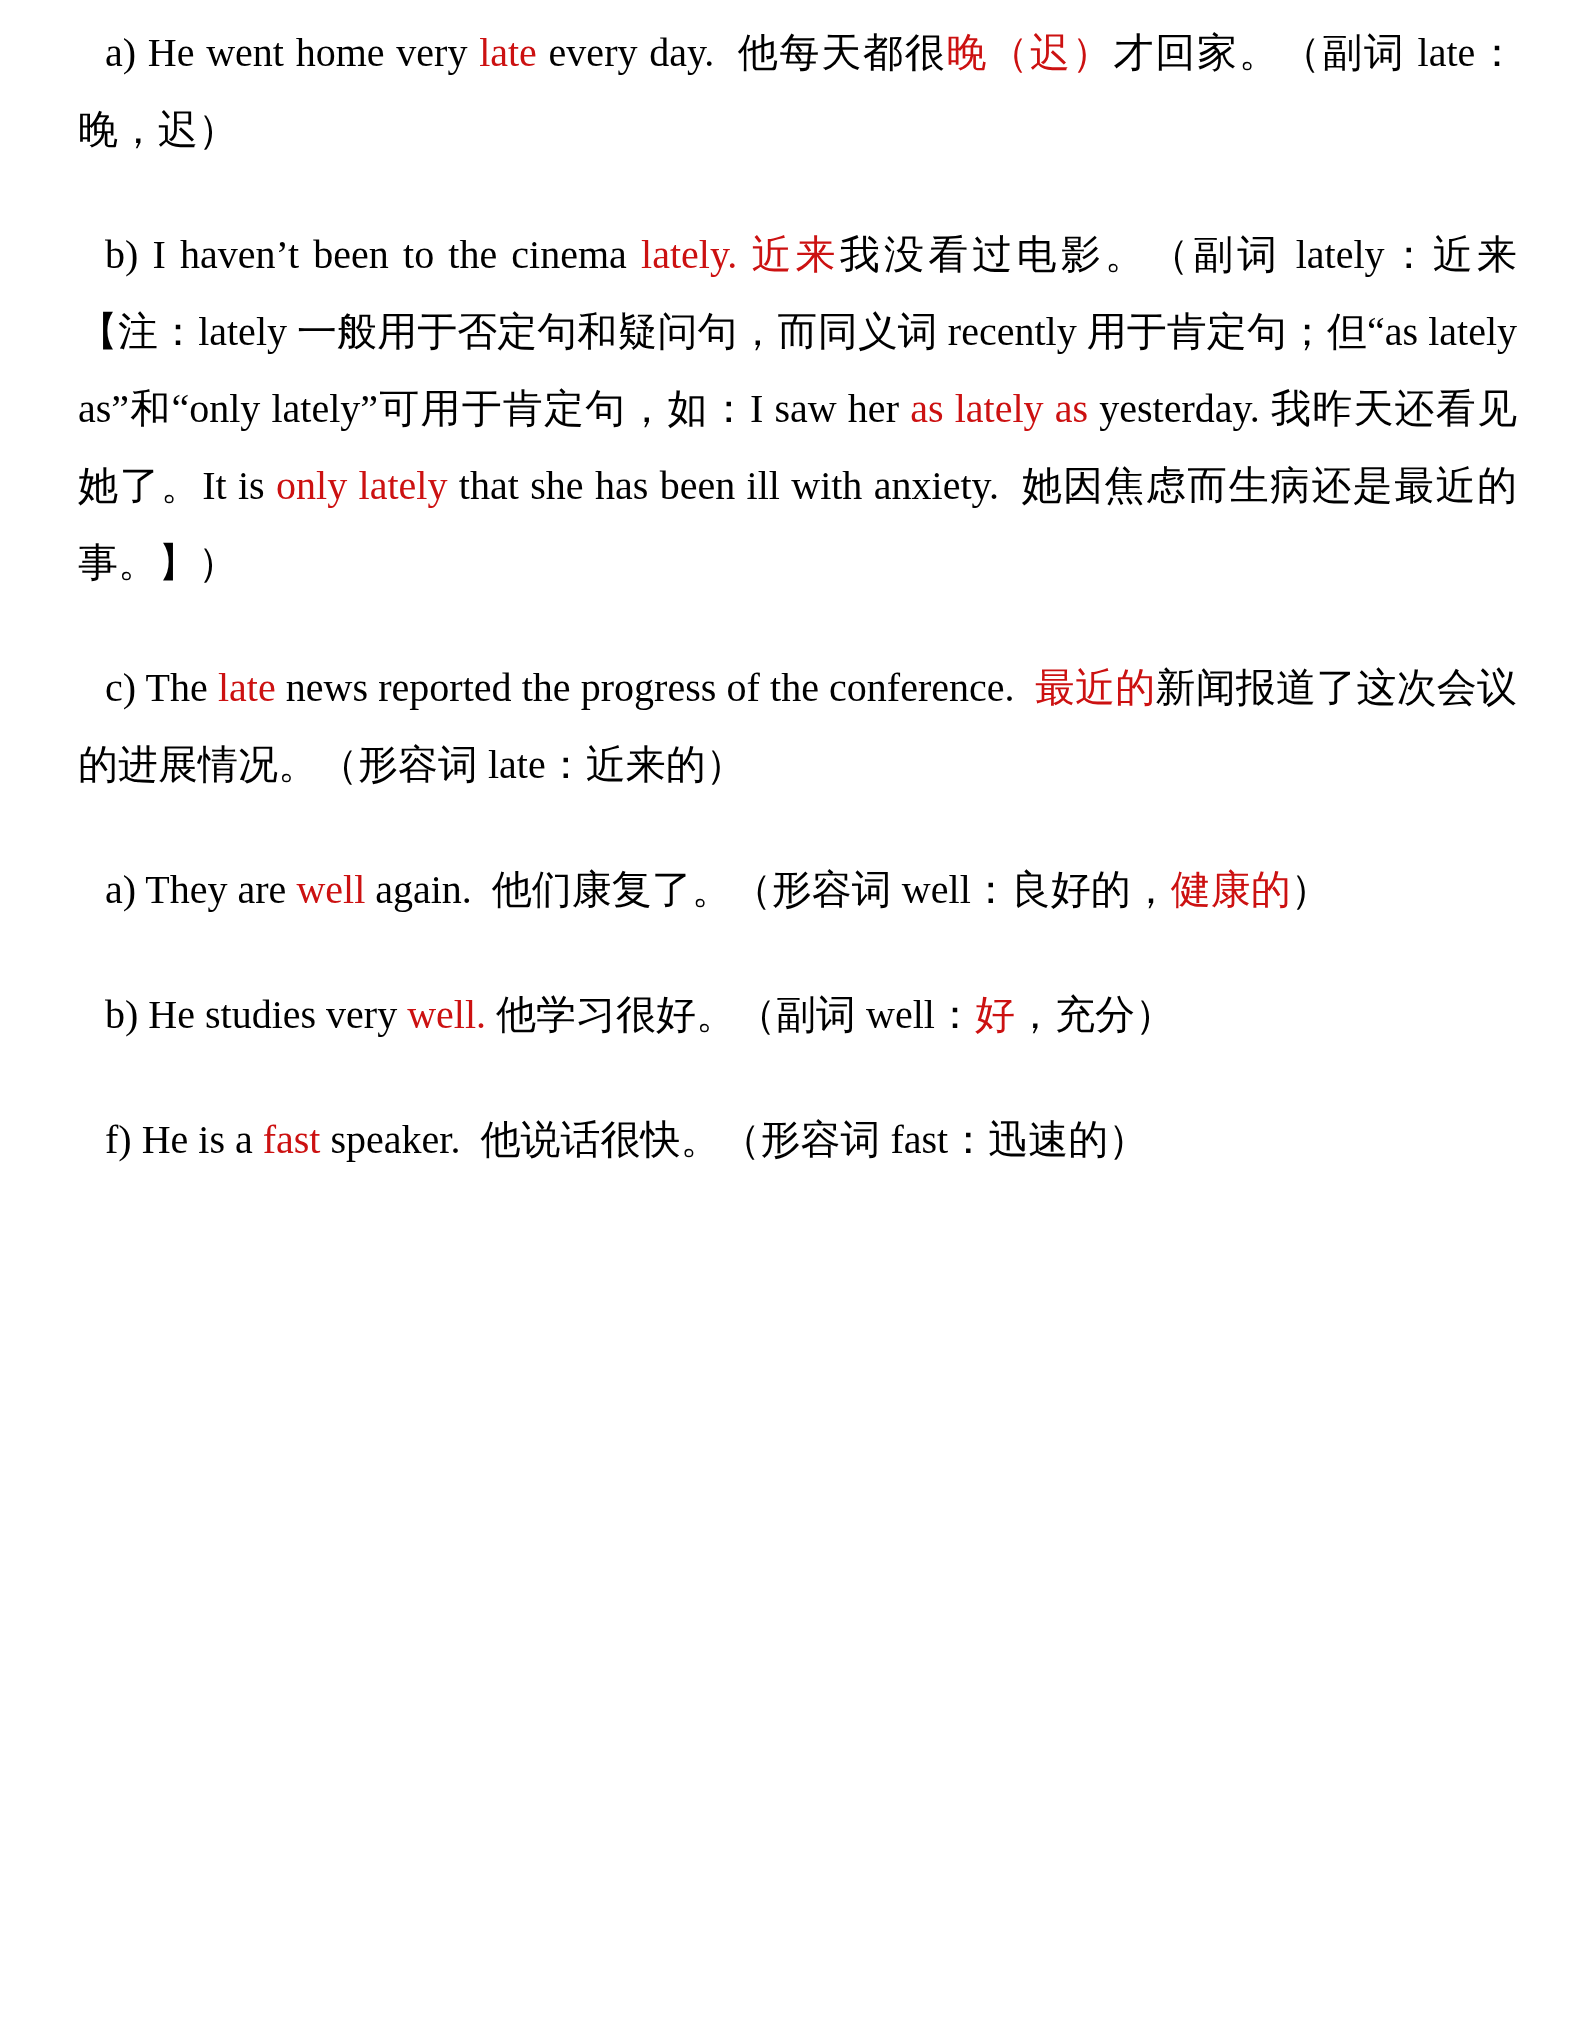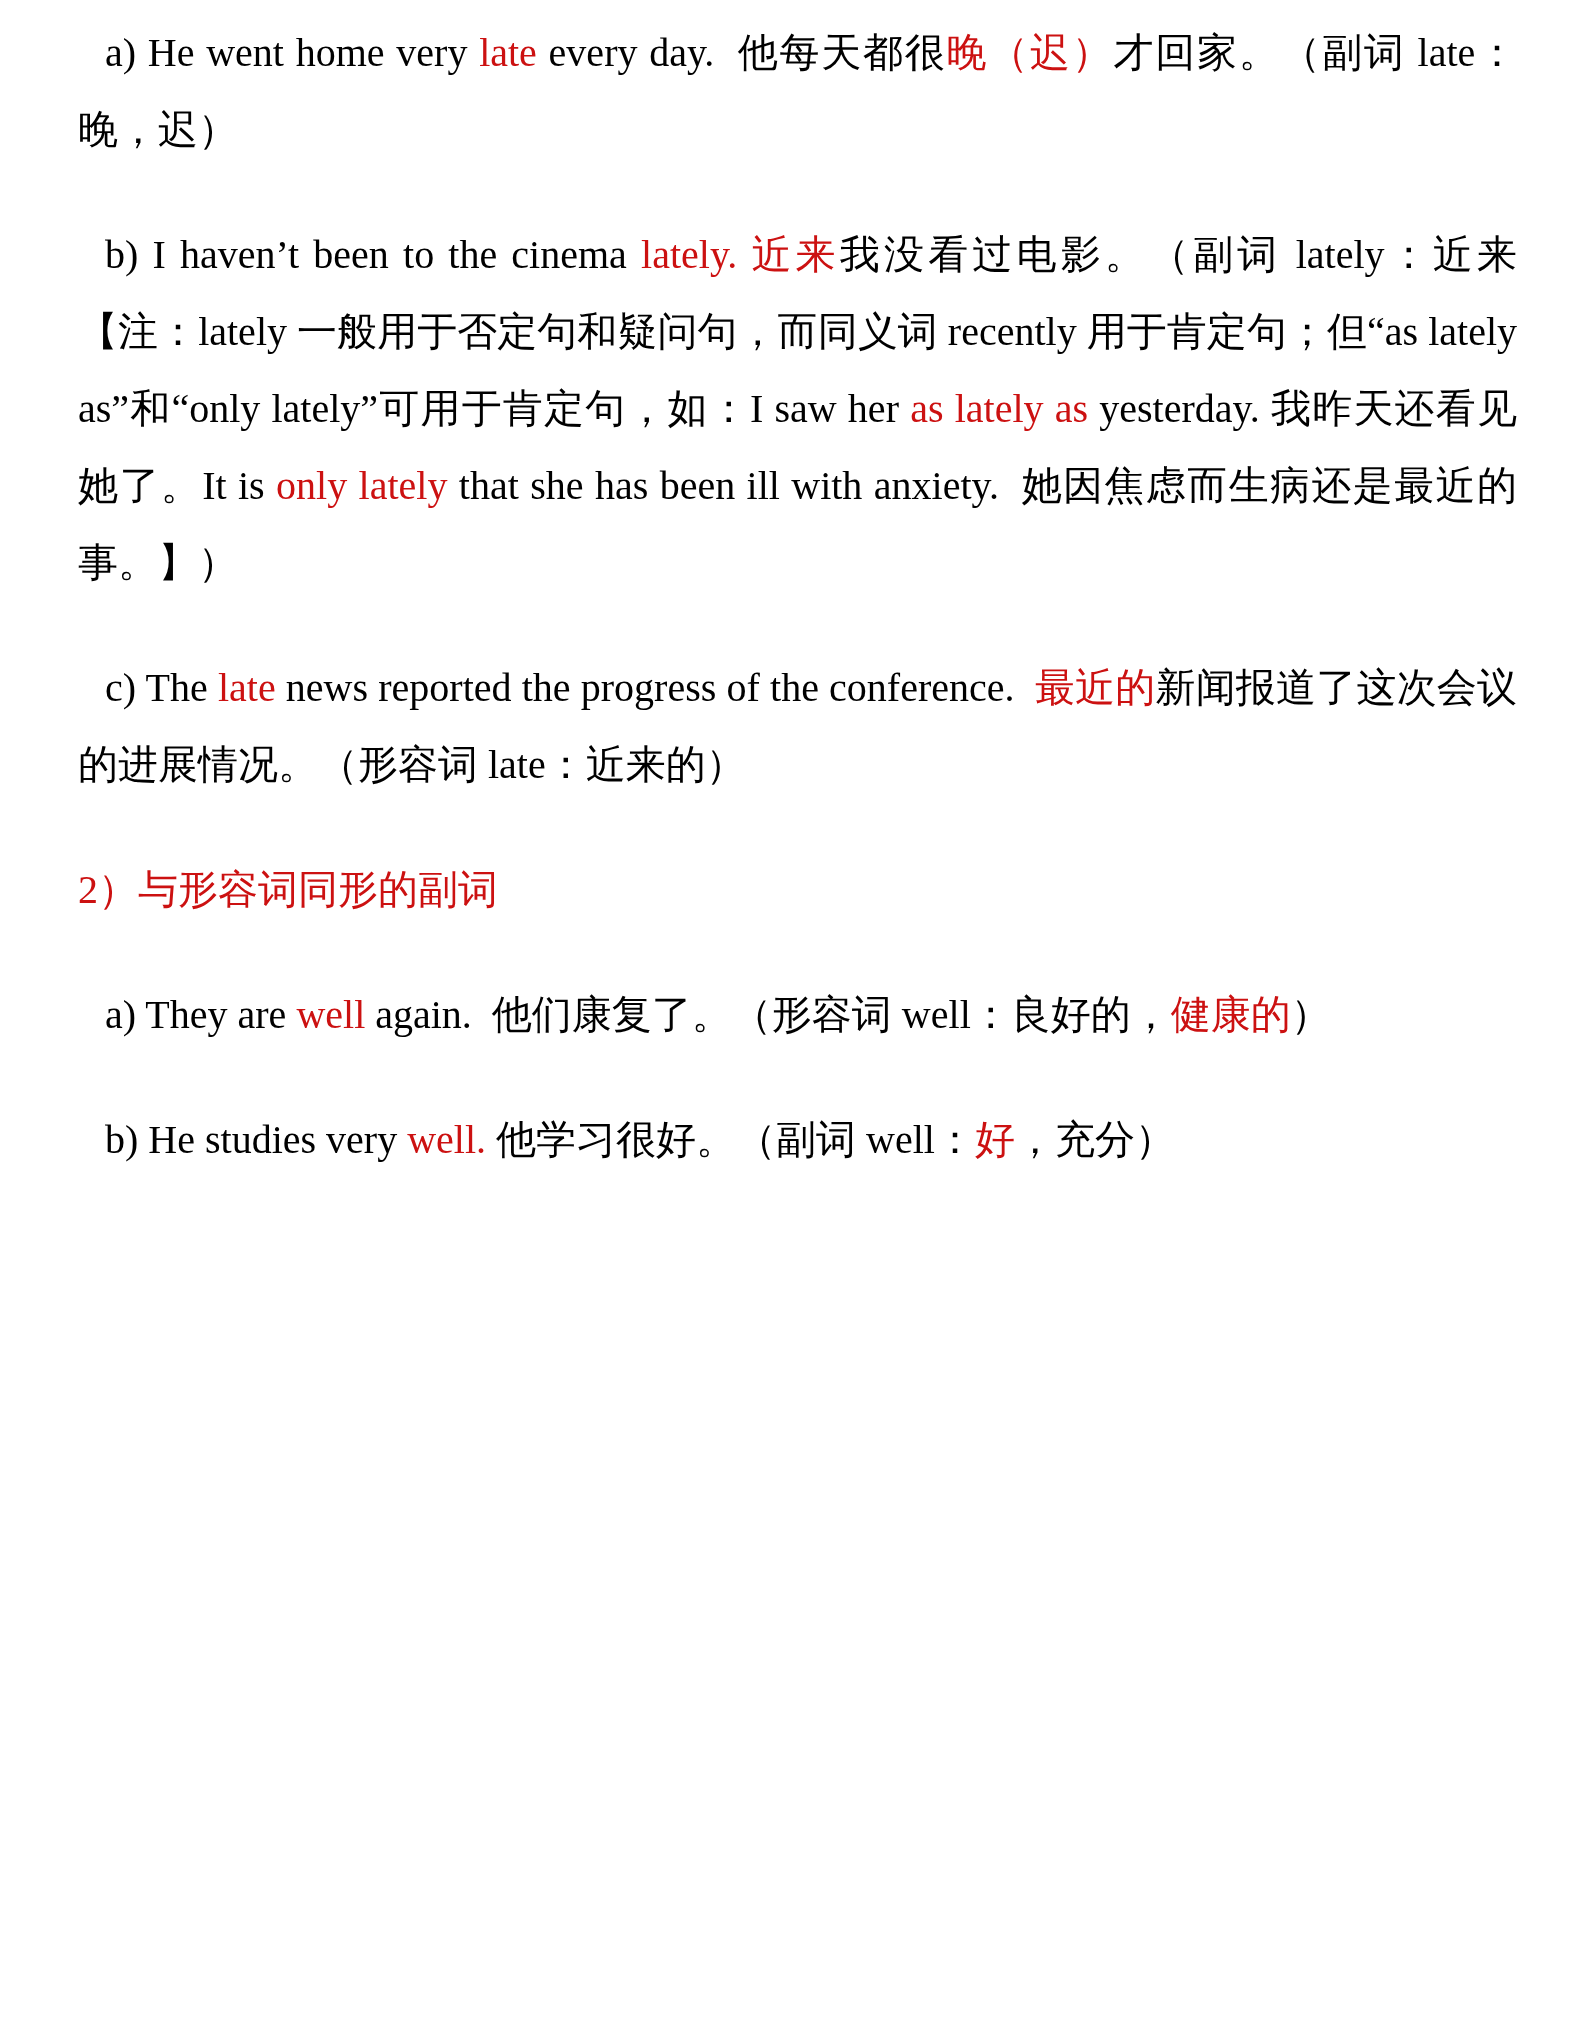--- a/index.html
+++ b/index.html
@@ -42,17 +42,17 @@
   .seg-k { color: var(--ink); }
 </style>
 </head>
 <body>
 
 <div class="page">
   <div class="doc" id="doc">
       <p class="item"><span class="seg-k">a) He went home very </span><span class="seg-r">late</span><span class="seg-k"> every day.  他每天都很</span><span class="seg-r">晚（迟）</span><span class="seg-k">才回家。（副词 late：晚，迟）</span></p>
       <p class="item"><span class="seg-k">b) I haven’t been to the cinema </span><span class="seg-r">lately.</span><span class="seg-k"> </span><span class="seg-r">近来</span><span class="seg-k">我没看过电影。（副词 lately：近来【注：lately 一般用于否定句和疑问句，而同义词 recently 用于肯定句；但“as lately as”和“only lately”可用于肯定句，如：I saw her </span><span class="seg-r">as lately as</span><span class="seg-k"> yesterday. 我昨天还看见她了。It is </span><span class="seg-r">only lately</span><span class="seg-k"> that she has been ill with anxiety.  她因焦虑而生病还是最近的事。】）</span></p>
       <p class="item"><span class="seg-k">c) The </span><span class="seg-r">late</span><span class="seg-k"> news reported the progress of the conference.  </span><span class="seg-r">最近的</span><span class="seg-k">新闻报道了这次会议的进展情况。（形容词 late：近来的）</span></p>
-      <p class="heading"><span class="seg-r">2）与形容词同形的副词</span></p>
       <p class="item"><span class="seg-k">a) They are </span><span class="seg-r">well</span><span class="seg-k"> again.  他们康复了。（形容词 well：良好的，</span><span class="seg-r">健康的</span><span class="seg-k">）</span></p>
       <p class="item"><span class="seg-k">b) He studies very </span><span class="seg-r">well.</span><span class="seg-k"> 他学习很好。（副词 well：</span><span class="seg-r">好</span><span class="seg-k">，充分）</span></p>
+      <p class="item"><span class="seg-k">f) He is a </span><span class="seg-r">fast</span><span class="seg-k"> speaker.  他说话很快。（形容词 fast：迅速的）</span></p>
     </div>
 </div>
 
 </body></html>

